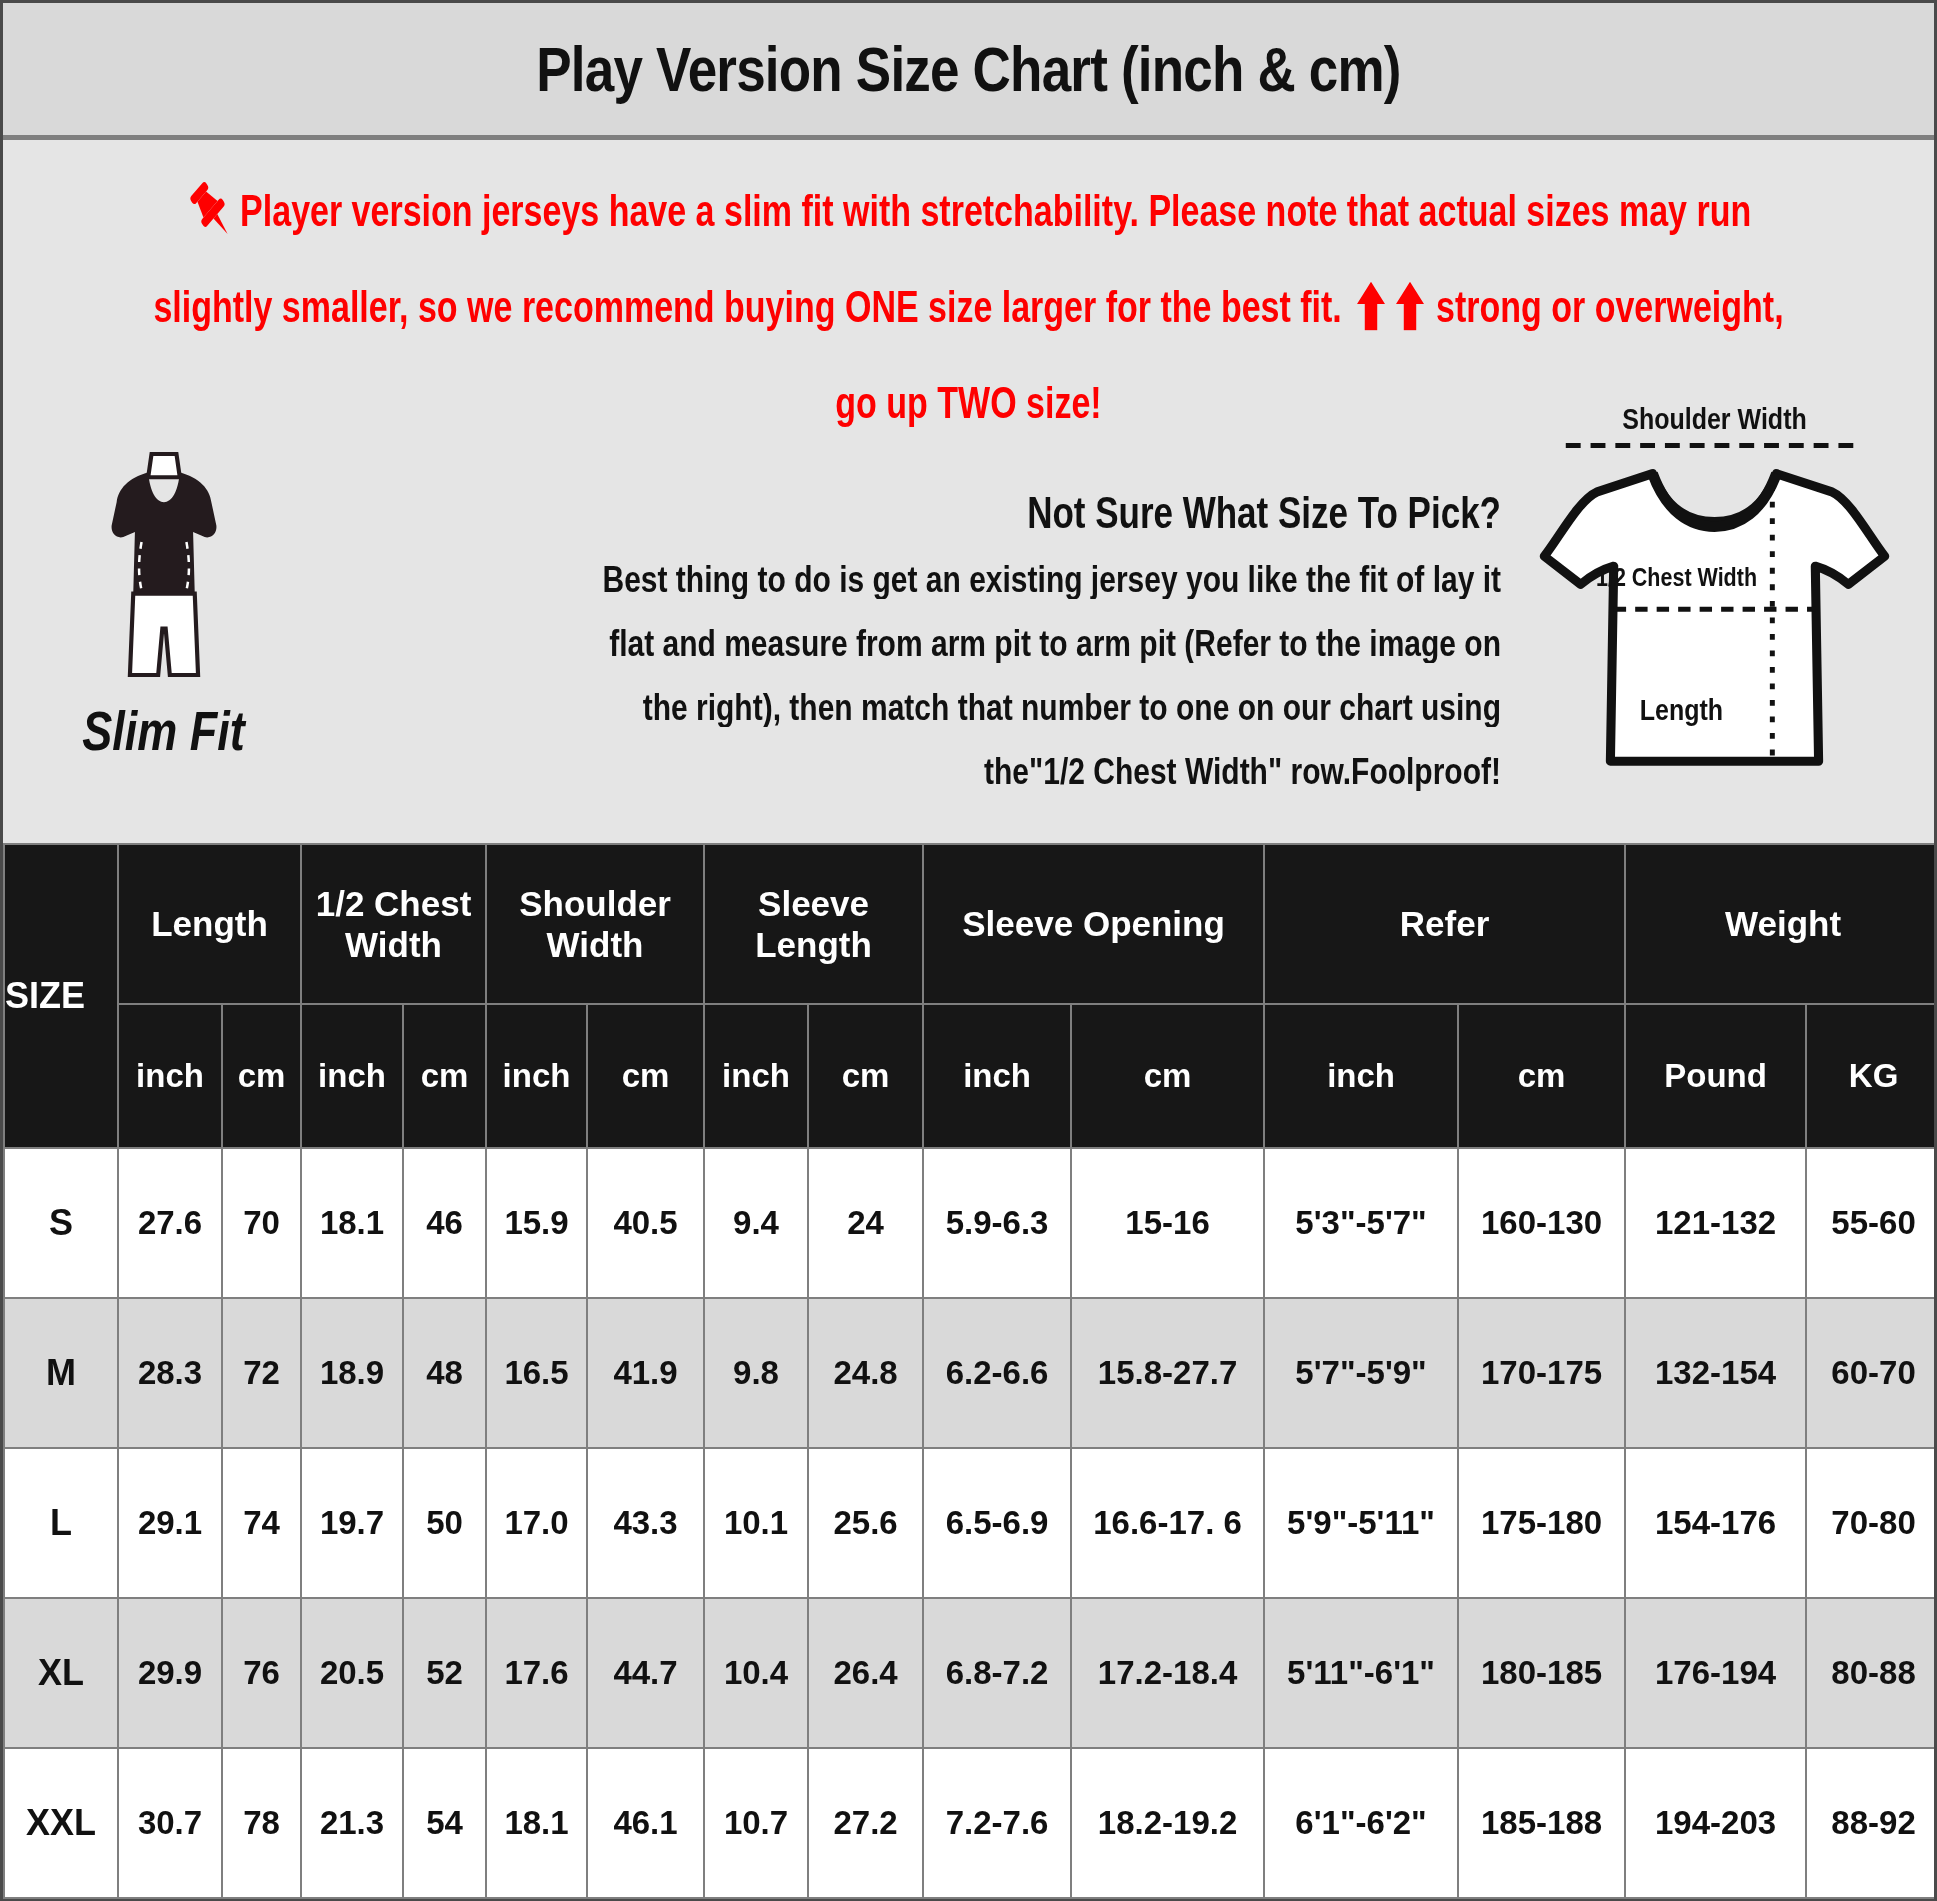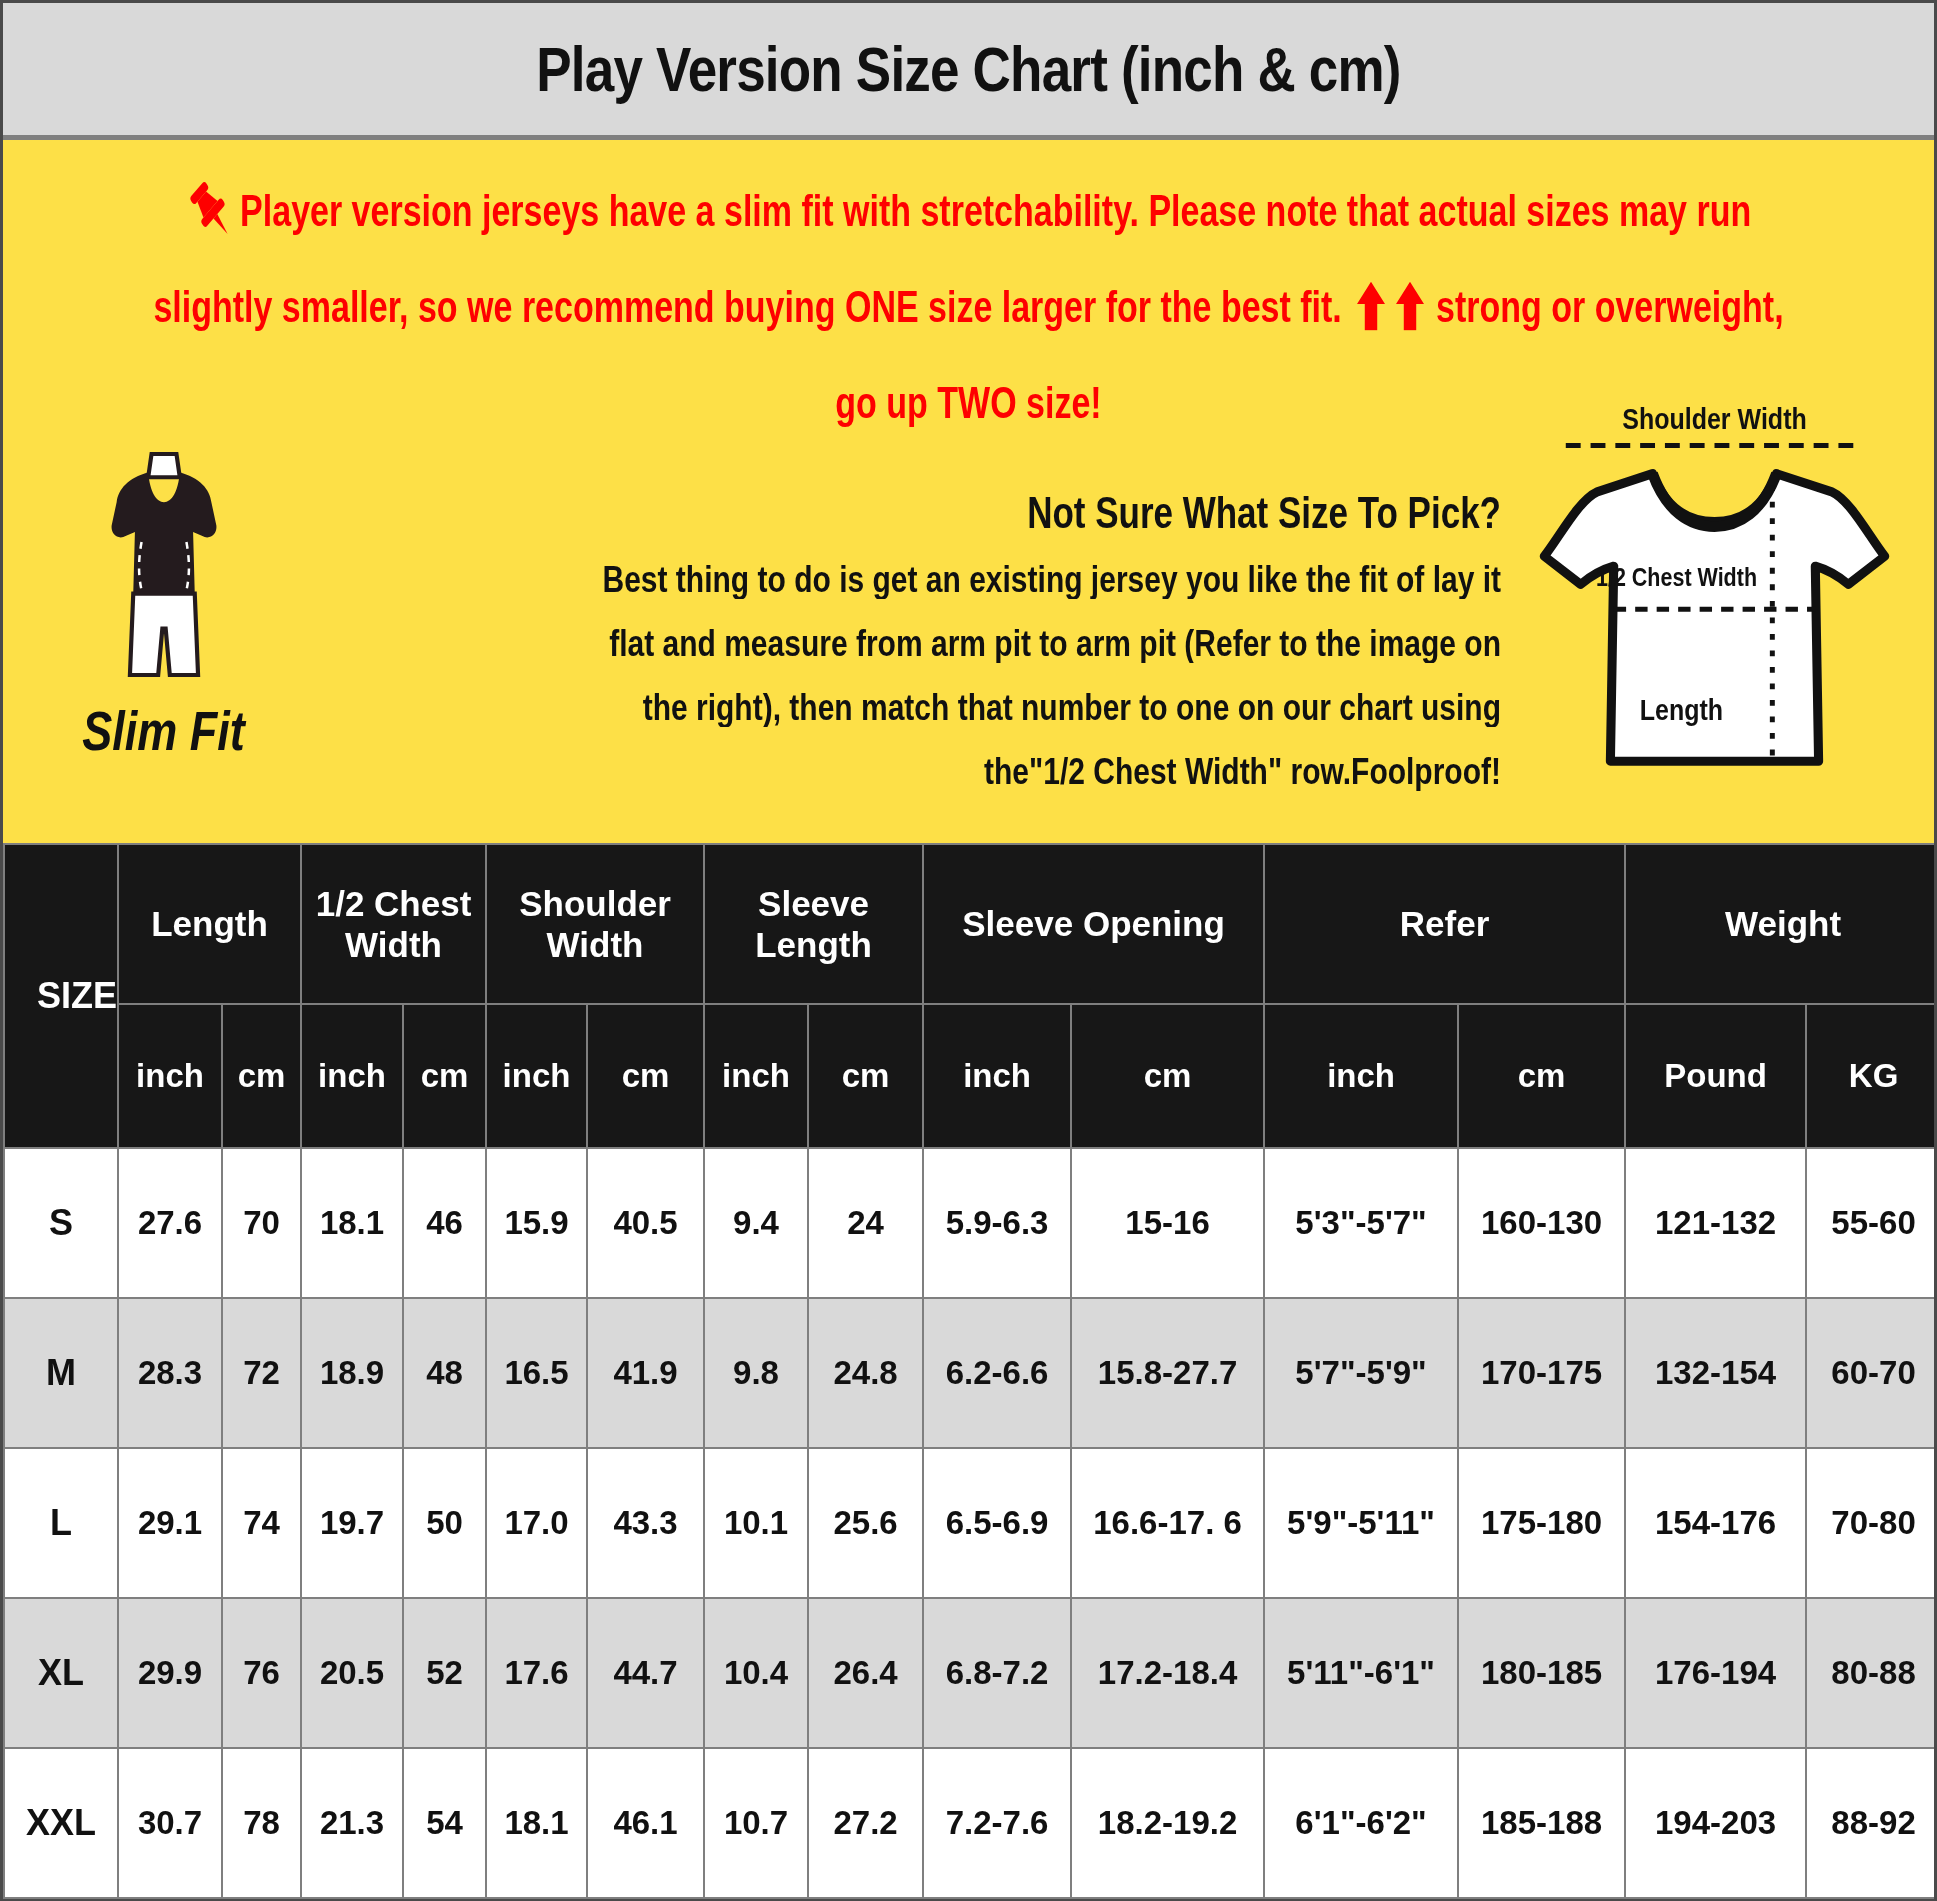--- a/index.html
+++ b/index.html
@@ -10,21 +10,21 @@
     --ink:#111111;
   }
   *{box-sizing:border-box;margin:0;padding:0;}
   body{
     margin:0;background:#fff;
     font-family:"Liberation Sans","DejaVu Sans",sans-serif;
     font-weight:bold;color:var(--ink);
   }
   .page{
     position:relative;width:1937px;height:1902px;
-    background:#fde047;border:3.3px solid #4a4a4a;overflow:hidden;
+    background:#e5e5e5;border:3.3px solid #4a4a4a;overflow:hidden;
   }
   
   .titlebar{
     position:absolute;top:0;left:0;right:0;height:137px;
     background:#d9d9d9;border-bottom:5.8px solid var(--grid);
     display:flex;align-items:center;justify-content:center;
   }
   .titlebar h1{
     font-size:53px;letter-spacing:-0.8px;
     transform:scaleY(1.18);white-space:nowrap;
@@ -58,21 +58,21 @@
   table.sizetable{
     position:absolute;top:840px;left:0;width:100%;height:1056px;
     border-collapse:collapse;table-layout:fixed;
   }
   .sizetable th,.sizetable td{
     border:2.5px solid var(--grid);text-align:center;vertical-align:middle;
     font-weight:bold;overflow:hidden;
   }
   .sizetable thead th{background:var(--header-bg);color:#fff;font-size:35px;line-height:1.18;}
   .sizetable thead th.sub-th{font-size:33px;margin-left:21px;}
-  .sizetable thead th.size-th{text-align:right;font-size:36px;}
+  .sizetable thead th.size-th{text-align:left;font-size:36px;}
   .sizetable thead tr.group-row{height:160px;}
   .sizetable thead tr.sub-row{height:144px;}
   .sizetable tbody tr{height:150px;}
   .sizetable tbody tr.plain{background:#fff;}
   .sizetable tbody tr.alt{background:var(--row-alt);}
   .sizetable tbody td{font-size:33px;color:var(--ink);}
   .sizetable tbody td.size-cell{font-size:36px;}
 </style>
 </head>
 <body>

